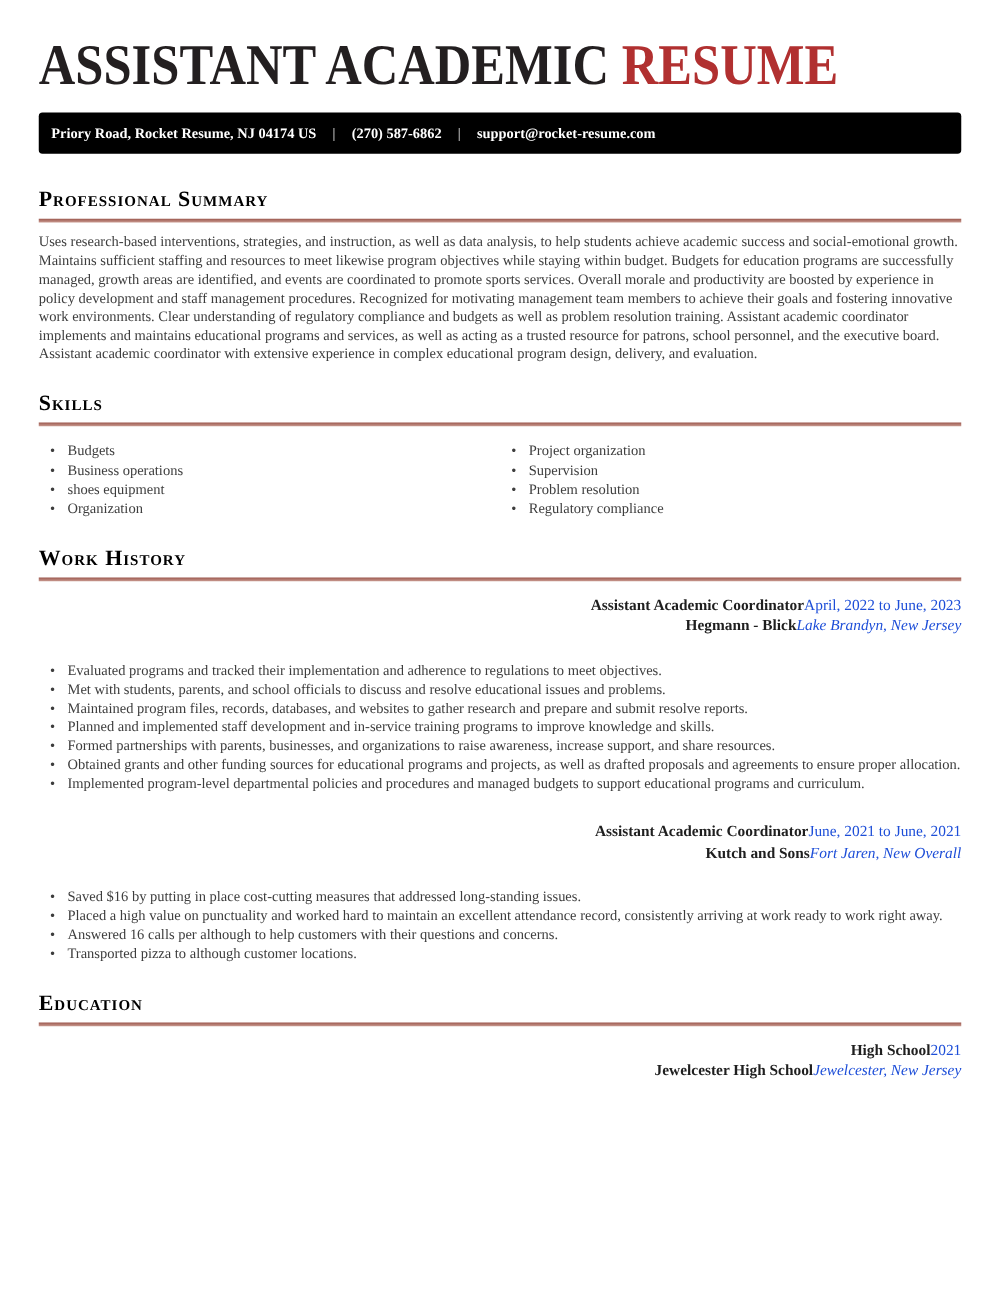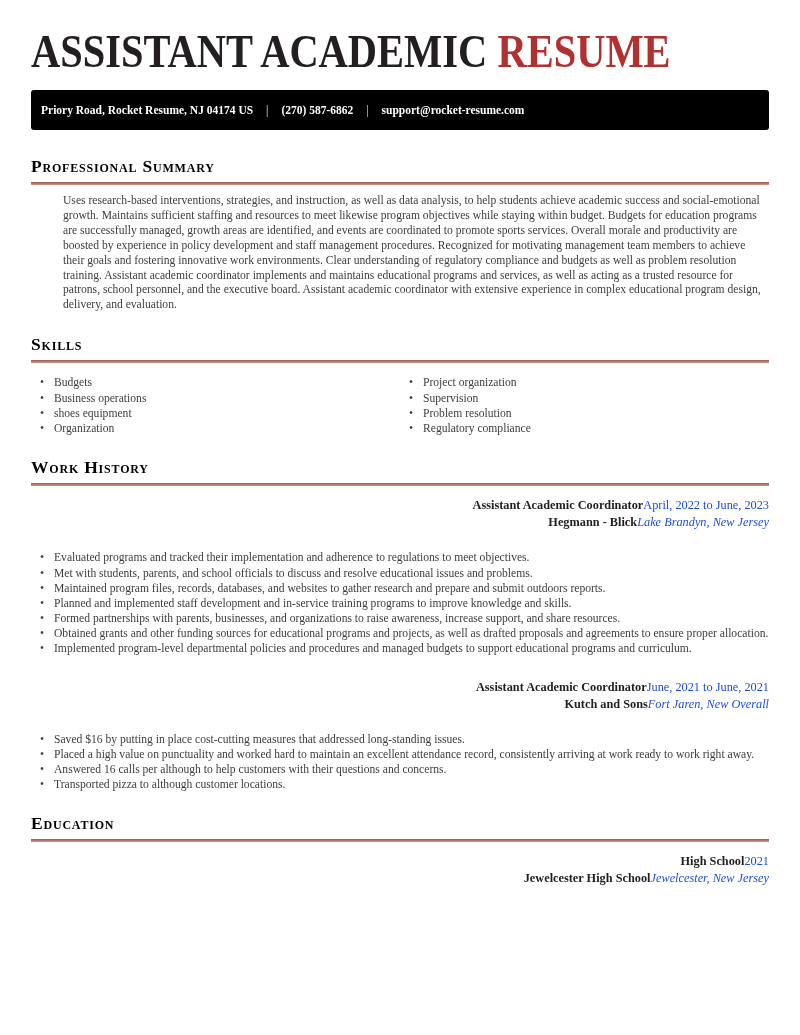--- a/index.html
+++ b/index.html
@@ -24,21 +24,21 @@
     letter-spacing: 0px;
     margin-top: 2px;
   }
   .resume-title .accent { color: #b13030; }
 
   .contact-bar {
     margin-top: 15px;
     background: #000000;
     color: #ffffff;
     border-radius: 3px;
-    height: 40px;
+    height: 33px;
     display: flex;
     align-items: center;
     padding: 0 10px;
     font-size: 11.5px;
     font-weight: bold;
   }
   .contact-bar .sep { margin: 0 13px; font-weight: normal; color: #e8e8e8; }
 
   
   .section-heading {
@@ -54,21 +54,20 @@
     background: linear-gradient(to bottom, #9c584e, #c99a90);
   }
   .section { margin-top: 21px; }
   .section.first { margin-top: 26px; }
 
   .summary-text {
     margin-top: 9px;
     font-size: 11.6px;
     line-height: 14.9px;
     color: #3d3d3d;
-    margin-left: 32px;
   }
 
   
   ul.bullets { list-style: none; margin-top: 20px; }
   ul.bullets li {
     position: relative;
     padding-left: 23px;
     font-size: 11.6px;
     line-height: 15.1px;
     color: #3d3d3d;
@@ -147,21 +146,21 @@
         <span class="left">Assistant Academic Coordinator</span>
         <span class="right">April, 2022 to June, 2023</span>
       </div>
       <div class="entry-row">
         <span class="left">Hegmann - Blick</span>
         <span class="right italic">Lake Brandyn, New Jersey</span>
       </div>
       <ul class="bullets">
         <li>Evaluated programs and tracked their implementation and adherence to regulations to meet objectives.</li>
         <li>Met with students, parents, and school officials to discuss and resolve educational issues and problems.</li>
-        <li>Maintained program files, records, databases, and websites to gather research and prepare and submit outdoors reports.</li>
+        <li>Maintained program files, records, databases, and websites to gather research and prepare and submit resolve reports.</li>
         <li>Planned and implemented staff development and in-service training programs to improve knowledge and skills.</li>
         <li>Formed partnerships with parents, businesses, and organizations to raise awareness, increase support, and share resources.</li>
         <li>Obtained grants and other funding sources for educational programs and projects, as well as drafted proposals and agreements to ensure proper allocation.</li>
         <li>Implemented program-level departmental policies and procedures and managed budgets to support educational programs and curriculum.</li>
       </ul>
     </div>
 
     <div class="entry later">
       <div class="entry-row">
         <span class="left">Assistant Academic Coordinator</span>

